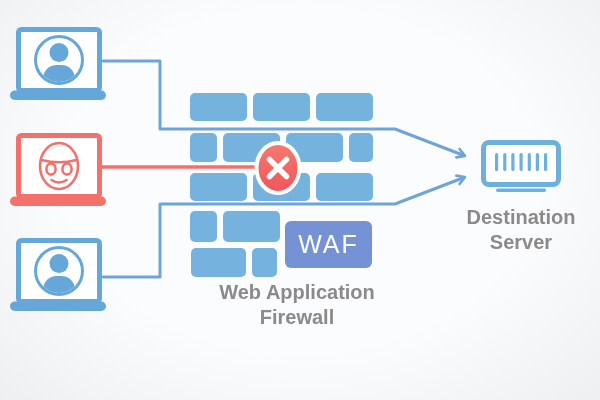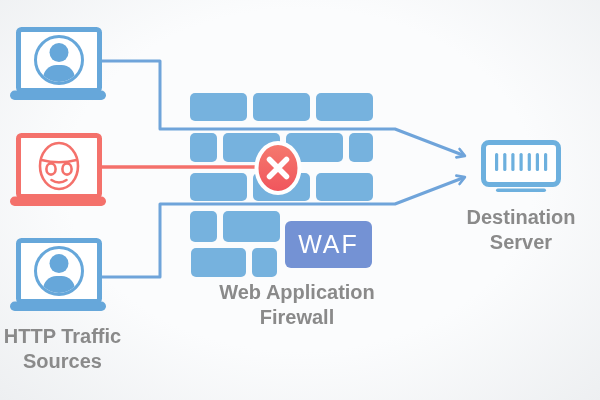--- a/index.html
+++ b/index.html
@@ -128,17 +128,16 @@
       <rect x="22.2" y="13" width="3.2" height="18" rx="1.5"></rect>
       <rect x="30.3" y="13" width="3.2" height="18" rx="1.5"></rect>
       <rect x="38.5" y="13" width="3.2" height="18" rx="1.5"></rect>
       <rect x="46.7" y="13" width="3.2" height="18" rx="1.5"></rect>
       <rect x="54.8" y="13" width="3.2" height="18" rx="1.5"></rect>
       <rect x="63" y="13" width="3.2" height="18" rx="1.5"></rect>
     </g>
     <rect x="15" y="48.5" width="50" height="3.6" rx="1.8" style="fill:var(--server);"></rect>
   </svg>
 
-  <div class="label" style="left:0;top:324px;width:125px;">HTTP Traffic Sources</div>
   <div class="label" style="left:212px;top:280px;width:170px;">Web Application Firewall</div>
   <div class="label" style="left:456px;top:205px;width:130px;">Destination Server</div>
 
 </div>
 
 </body></html>

